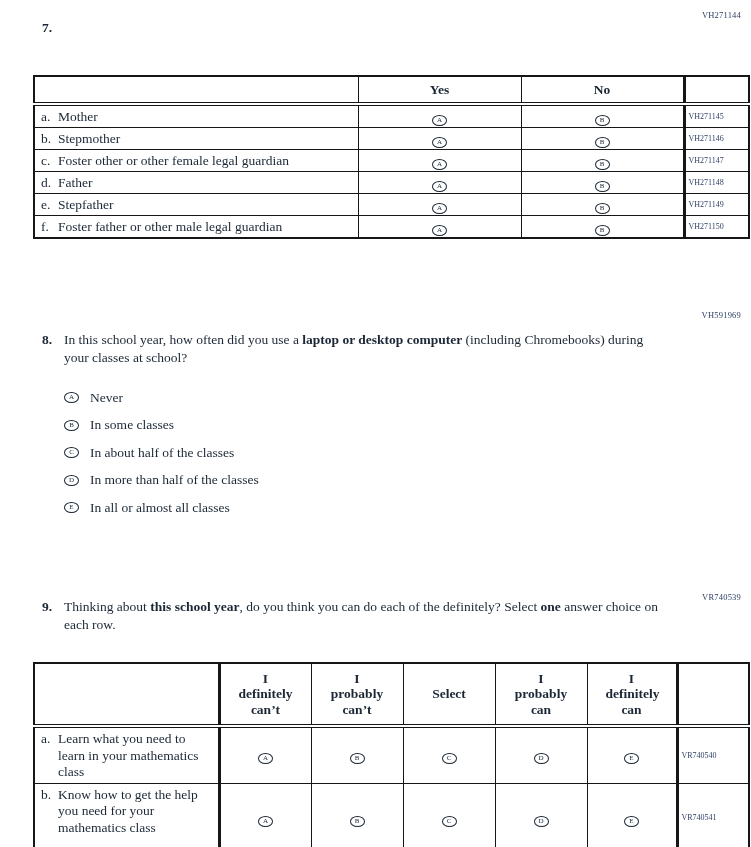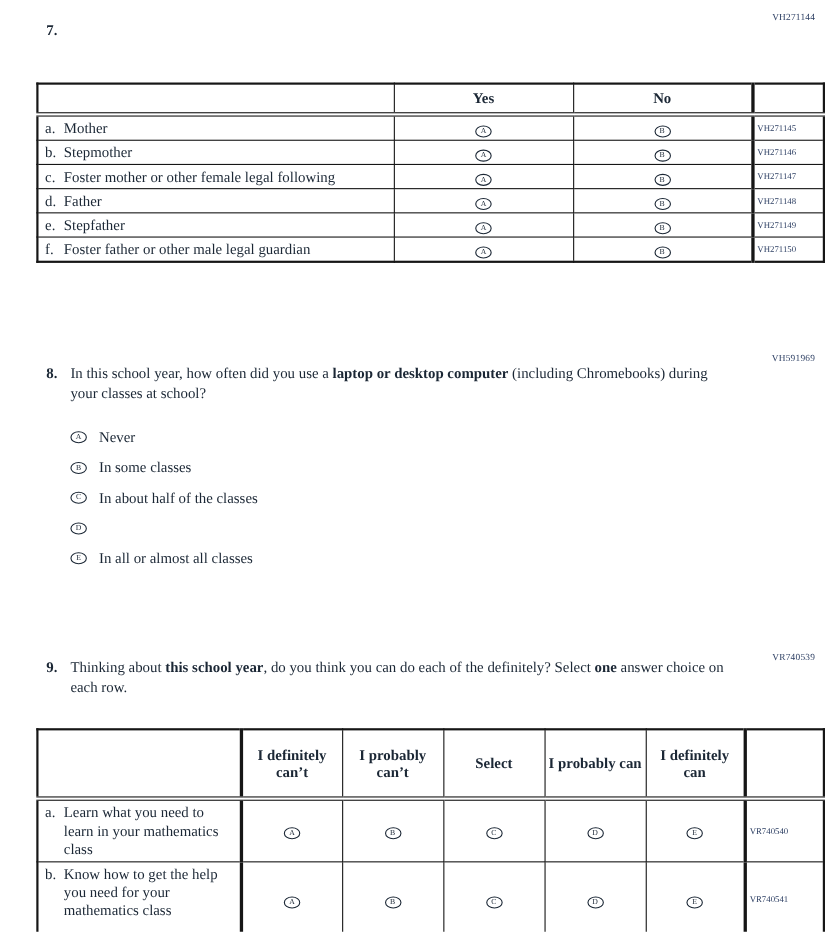--- a/index.html
+++ b/index.html
@@ -9,33 +9,33 @@
     font-family: "Liberation Serif", "DejaVu Serif", serif;
     color: #1b2735;
   }
   .b { font-weight: bold; }
 
   .code-tag {
     position: absolute; right: 10px;
     font-size: 8.5px; color: #2d3f63; letter-spacing: 0.2px;
   }
   #q7-code { top: 10px; }
-  #q8-code { top: 320px; }
+  #q8-code { top: 310px; }
   #q9-code { top: 592px; }
 
   .stem { position: absolute; left: 42px; display: flex; font-size: 13.5px; line-height: 18px; }
   .qnum { font-weight: bold; width: 22px; flex: none; }
   #q7-stem { top: 19px; width: 614px; }
   #q8-stem { top: 331px; width: 606px; }
   #q9-stem { top: 598px; width: 632px; }
 
   table { position: absolute; border-collapse: collapse; table-layout: fixed; left: 33px; width: 715px; }
   .t { border: 2px solid #161616; }
   .t th, .t td { border: 1.5px solid #161616; }
-  .t thead th { border-bottom: 4px double #161616; font-size: 13.5px; line-height: 15.5px; font-weight: bold; text-align: center; vertical-align: middle; padding: 4px 2px; }
+  .t thead th { border-bottom: 4px double #161616; font-size: 13.5px; line-height: 15.5px; font-weight: bold; text-align: center; vertical-align: middle; padding: 4px 18px; }
   td.lab { text-align: left; padding: 2px 4px 2px 6px; font-size: 13.5px; line-height: 17px; }
   .labwrap { display: flex; }
   .rl { width: 17px; flex: none; }
   .rt { flex: 1; }
   td.ch { text-align: center; vertical-align: middle; }
   th.codecell, td.codecell { border-left: 3px solid #161616; font-size: 8px; color: #2d3f63; padding: 1px 1px 1px 3px; text-align: left; vertical-align: middle; font-weight: normal; }
 
   #q7-table { top: 75px; }
   #q7-table thead tr { height: 28px; }
   #q7-table tbody tr { height: 21px; }
@@ -101,21 +101,21 @@
           </div>
         </td>
         <td class="ch"><span class="bub">A</span></td>
         <td class="ch"><span class="bub">B</span></td>
         <td class="codecell">VH271146</td>
       </tr>
       <tr>
         <td class="lab">
           <div class="labwrap">
             <span class="rl">c.</span>
-            <span class="rt">Foster mother or other female legal following</span>
+            <span class="rt">Foster other or other female legal guardian</span>
           </div>
         </td>
         <td class="ch"><span class="bub">A</span></td>
         <td class="ch"><span class="bub">B</span></td>
         <td class="codecell">VH271147</td>
       </tr>
       <tr>
         <td class="lab">
           <div class="labwrap">
             <span class="rl">d.</span>
@@ -164,20 +164,21 @@
     <div class="opt">
       <span class="bub">B</span>
       <span>In some classes</span>
     </div>
     <div class="opt">
       <span class="bub">C</span>
       <span>In about half of the classes</span>
     </div>
     <div class="opt">
       <span class="bub">D</span>
+      <span>In more than half of the classes</span>
     </div>
     <div class="opt">
       <span class="bub">E</span>
       <span>In all or almost all classes</span>
     </div>
   </div>
 
 <div class="code-tag" id="q9-code">VR740539</div>
 <div class="stem" id="q9-stem">
   <span class="qnum">9.</span>

